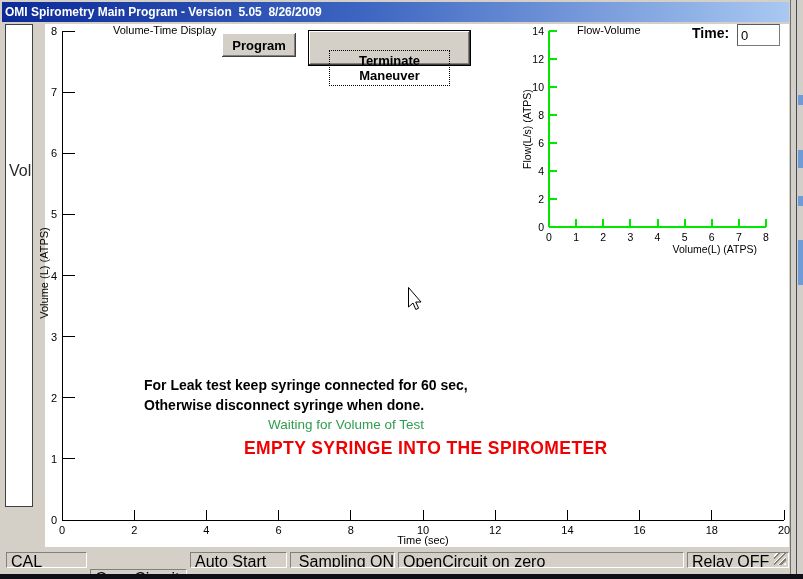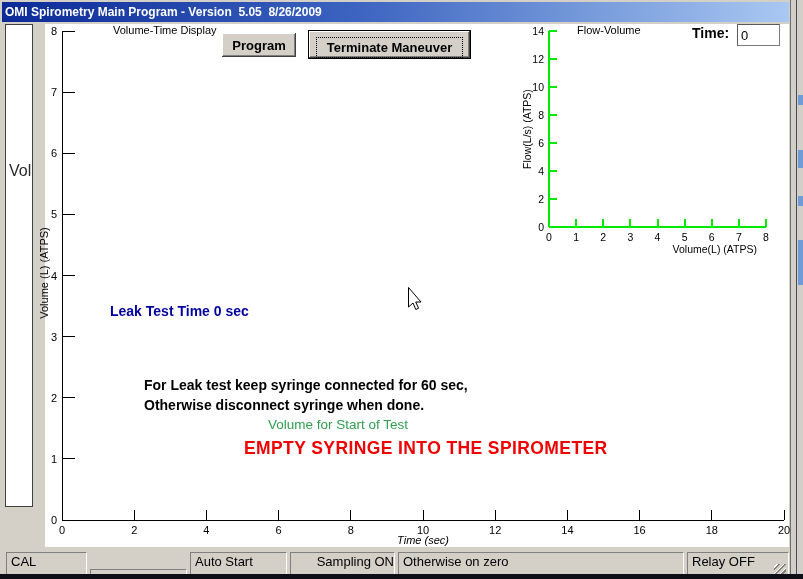--- a/index.html
+++ b/index.html
@@ -31,41 +31,41 @@
   #cancel-btn{position:absolute;left:222px;top:33px;width:74px;height:24px;
        background:#d4d0c8;border:none;
        box-shadow:inset -1px -1px 0 #404040, inset 1px 1px 0 #ffffff,
                   inset -2px -2px 0 #808080, inset 2px 2px 0 #d4d0c8;
        font-family:inherit;font-weight:bold;font-size:13px;color:#000;cursor:default;}
   #terminate-btn{position:absolute;left:308px;top:30px;width:163px;height:29px;
        background:#d4d0c8;border:1.5px solid #000;box-sizing:border-box;
        box-shadow:inset -1px -1px 0 #404040, inset 1px 1px 0 #ffffff,
                   inset -2px -2px 0 #808080;
        font-family:inherit;font-weight:bold;font-size:13px;color:#000;cursor:default;
-       padding:4px;}
+       padding:17px;}
   #terminate-btn .focus-rect{display:block;margin:2px 3px;border:1px dotted #000;
        padding:2px 2px;}
   
   #time-label{position:absolute;left:692px;top:25px;font-weight:bold;font-size:14px;color:#000;}
   #time-input{position:absolute;left:737px;top:24px;width:43px;height:22px;
        border:1px solid #7b7b7b;border-top-color:#5a5a5a;border-left-color:#5a5a5a;
        box-sizing:border-box;background:#fff;font-family:inherit;font-size:13px;
        padding:1px 3px;color:#000;}
   
   #leak-time{position:absolute;left:110px;top:303px;font-weight:bold;font-size:14px;color:#0000a0;}
   #instr1{position:absolute;left:144px;top:377px;font-weight:bold;font-size:14px;color:#000;}
   #instr2{position:absolute;left:144px;top:397px;font-weight:bold;font-size:14px;color:#000;}
   #waiting{position:absolute;left:268px;top:417px;font-size:13.5px;color:#2f9e4f;}
   #alert-msg{position:absolute;left:244px;top:438px;font-weight:bold;font-size:17.5px;
        color:#f00000;letter-spacing:0.4px;}
   
   #status-bar{position:absolute;left:0;top:551px;width:791px;height:23px;}
-  .status-panel{position:absolute;top:1px;height:27px;background:#d4d0c8;
+  .status-panel{position:absolute;top:1px;height:16px;background:#d4d0c8;
        border:1px solid;border-color:#808080 #ffffff #ffffff #808080;
-       box-sizing:border-box;font-size:13px;color:#000;line-height:18px;
+       box-sizing:border-box;font-size:16px;color:#000;line-height:18px;
        padding-left:4px;overflow:hidden;}
   .status-panel:nth-child(1){left:6px;width:81px;}
   .status-panel:nth-child(2){left:90px;width:97px;margin-top:17px;}
   .status-panel:nth-child(3){left:190px;width:97px;}
   .status-panel:nth-child(4){left:290px;width:105px;text-align:right;}
   .status-panel:nth-child(5){left:398px;width:286px;}
   .status-panel:nth-child(6){left:687px;width:102px;}
   #resize-grip{position:absolute;right:2px;bottom:2px;width:12px;height:12px;
        background:repeating-linear-gradient(135deg,
          transparent 0px,transparent 2px,#ffffff 2px,#ffffff 3px,#848078 3px,#848078 4.5px);}
@@ -170,47 +170,46 @@
       <text x="684.625" y="240.5" text-anchor="middle" font-size="10.5" fill="#000">5</text>
       <line x1="711.75" y1="227" x2="711.75" y2="219" stroke="#00e800" stroke-width="2" shape-rendering="crispEdges"></line>
       <text x="711.75" y="240.5" text-anchor="middle" font-size="10.5" fill="#000">6</text>
       <line x1="738.875" y1="227" x2="738.875" y2="219" stroke="#00e800" stroke-width="2" shape-rendering="crispEdges"></line>
       <text x="738.875" y="240.5" text-anchor="middle" font-size="10.5" fill="#000">7</text>
       <line x1="766" y1="227" x2="766" y2="219" stroke="#00e800" stroke-width="2" shape-rendering="crispEdges"></line>
       <text x="766" y="240.5" text-anchor="middle" font-size="10.5" fill="#000">8</text>
     </svg>
 
   <div class="abs chart-title" style="left:113px;top:24px;text-align:right;">Volume-Time Display</div>
-  <div class="abs axis-label" style="left:323px;top:534px;width:200px;text-align:center;font-style:italic;">Time (sec)</div>
+  <div class="abs axis-label" style="left:323px;top:534px;width:200px;text-align:center;">Time (sec)</div>
   <div class="abs axis-label rot" style="left:-56px;top:267px;width:200px;text-align:center;">Volume (L) (ATPS)</div>
 
   <div class="abs chart-title" style="left:577px;top:24px;">Flow-Volume</div>
   <div class="abs axis-label-sm" style="left:557px;top:243px;width:200px;text-align:right;">Volume(L) (ATPS)</div>
   <div class="abs axis-label-sm rot" style="left:427px;top:123px;width:200px;text-align:center;">Flow(L/s) (ATPS)</div>
 
   <button id="cancel-btn">Program</button>
   <button id="terminate-btn">
     <span class="focus-rect">Terminate Maneuver</span>
   </button>
 
   <span id="time-label">Time:</span>
   <input id="time-input" value="0" style="">
 
-  <div id="leak-time">Leak Test Time 0 sec</div>
   <div id="instr1">For Leak test keep syringe connected for 60 sec,</div>
   <div id="instr2">Otherwise disconnect syringe when done.</div>
-  <div id="waiting">Volume for Start of Test</div>
+  <div id="waiting">Waiting for Volume of Test</div>
   <div id="alert-msg">EMPTY SYRINGE INTO THE SPIROMETER</div>
 
   <div id="status-bar">
     <div class="status-panel">CAL</div>
     <div class="status-panel">OpenCircuit</div>
     <div class="status-panel">Auto Start</div>
     <div class="status-panel">Sampling ON</div>
-    <div class="status-panel">Otherwise on zero</div>
+    <div class="status-panel">OpenCircuit on zero</div>
     <div class="status-panel">
       <span>Relay OFF</span>
       <span id="resize-grip"></span>
     </div>
   </div>
 
 </div>
 
 <div id="bottom-strip"></div>
 

